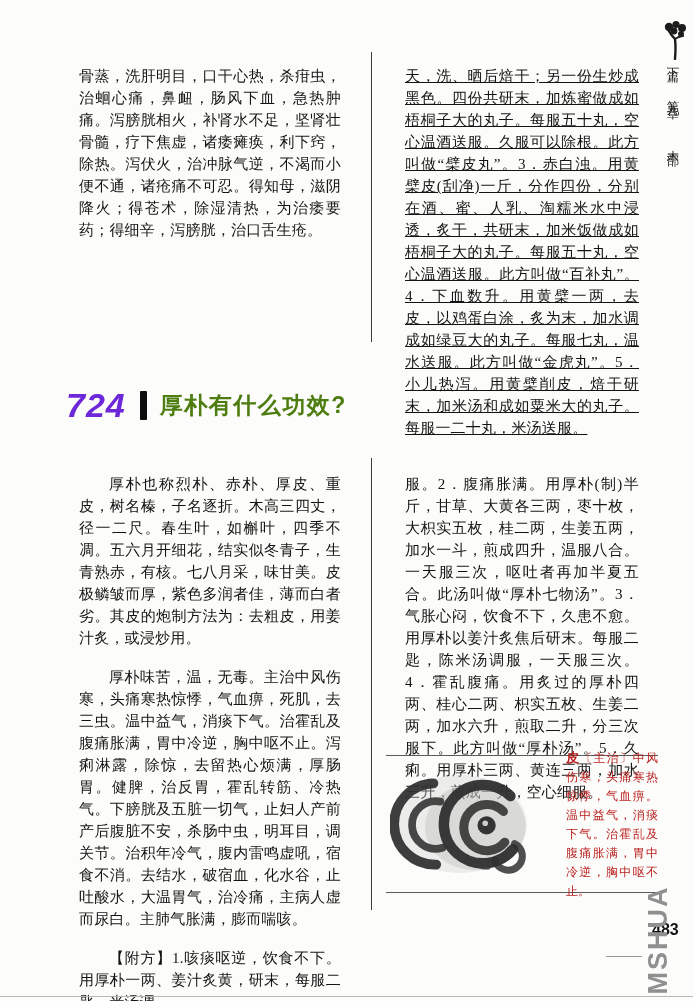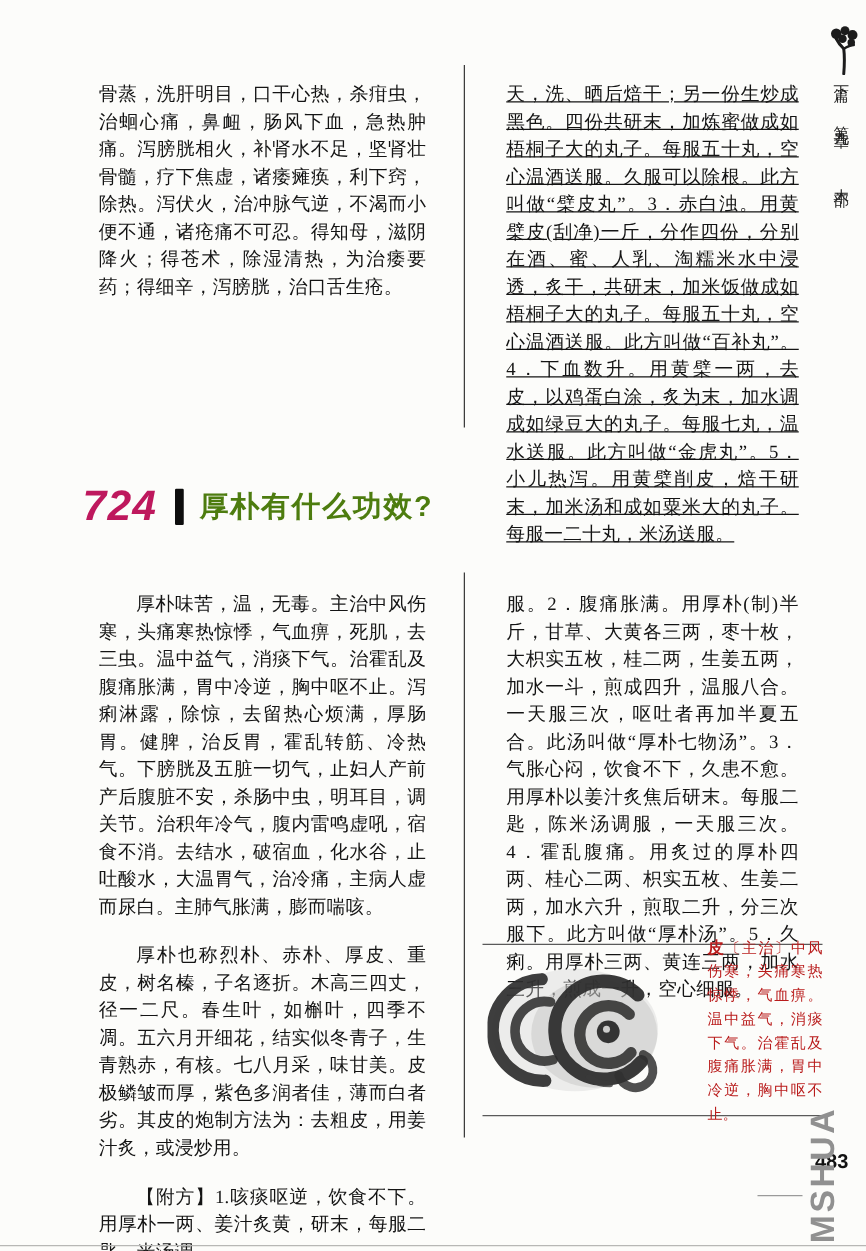--- a/index.html
+++ b/index.html
@@ -87,28 +87,28 @@
 
   <div class="col" style="left:62px;top:48px;width:296px;">
     <p class="para">骨蒸，洗肝明目，口干心热，杀疳虫，治蛔心痛，鼻衄，肠风下血，急热肿痛。泻膀胱相火，补肾水不足，坚肾壮骨髓，疗下焦虚，诸痿瘫痪，利下窍，除热。泻伏火，治冲脉气逆，不渴而小便不通，诸疮痛不可忍。得知母，滋阴降火；得苍术，除湿清热，为治痿要药；得细辛，泻膀胱，治口舌生疮。</p>
   </div>
   <div class="v-rule" style="left:371px;top:52px;height:290px;"></div>
   <div class="col" style="left:388px;top:48px;width:268px;text-decoration:underline;">
     <p class="para">天，洗、晒后焙干；另一份生炒成黑色。四份共研末，加炼蜜做成如梧桐子大的丸子。每服五十丸，空心温酒送服。久服可以除根。此方叫做“檗皮丸”。3．赤白浊。用黄檗皮(刮净)一斤，分作四份，分别在酒、蜜、人乳、淘糯米水中浸透，炙干，共研末，加米饭做成如梧桐子大的丸子。每服五十丸，空心温酒送服。此方叫做“百补丸”。4．下血数升。用黄檗一两，去皮，以鸡蛋白涂，炙为末，加水调成如绿豆大的丸子。每服七丸，温水送服。此方叫做“金虎丸”。5．小儿热泻。用黄檗削皮，焙干研末，加米汤和成如粟米大的丸子。每服一二十丸，米汤送服。</p>
   </div>
 
   <div class="entry-header">
-    <span class="entry-num" id="entry-num" style="color: #be185d;">724</span>
+    <span class="entry-num" id="entry-num" style="color: #6d28d9;">724</span>
     <span class="entry-bar"></span>
     <span class="entry-title">厚朴有什么功效?</span>
   </div>
 
   <div class="col" style="left:62px;top:456px;width:296px;">
+    <p class="para indent">厚朴也称烈朴、赤朴、厚皮、重皮，树名榛，子名逐折。木高三四丈，径一二尺。春生叶，如槲叶，四季不凋。五六月开细花，结实似冬青子，生青熟赤，有核。七八月采，味甘美。皮极鳞皱而厚，紫色多润者佳，薄而白者劣。其皮的炮制方法为：去粗皮，用姜汁炙，或浸炒用。</p>
     <p class="para indent">厚朴味苦，温，无毒。主治中风伤寒，头痛寒热惊悸，气血痹，死肌，去三虫。温中益气，消痰下气。治霍乱及腹痛胀满，胃中冷逆，胸中呕不止。泻痢淋露，除惊，去留热心烦满，厚肠胃。健脾，治反胃，霍乱转筋、冷热气。下膀胱及五脏一切气，止妇人产前产后腹脏不安，杀肠中虫，明耳目，调关节。治积年冷气，腹内雷鸣虚吼，宿食不消。去结水，破宿血，化水谷，止吐酸水，大温胃气，治冷痛，主病人虚而尿白。主肺气胀满，膨而喘咳。</p>
-    <p class="para indent">厚朴也称烈朴、赤朴、厚皮、重皮，树名榛，子名逐折。木高三四丈，径一二尺。春生叶，如槲叶，四季不凋。五六月开细花，结实似冬青子，生青熟赤，有核。七八月采，味甘美。皮极鳞皱而厚，紫色多润者佳，薄而白者劣。其皮的炮制方法为：去粗皮，用姜汁炙，或浸炒用。</p>
     <p class="para indent">【附方】1.咳痰呕逆，饮食不下。用厚朴一两、姜汁炙黄，研末，每服二匙，米汤调</p>
   </div>
   <div class="v-rule" style="left:371px;top:458px;height:452px;"></div>
   <div class="col" style="left:388px;top:456px;width:268px;">
     <p class="para">服。2．腹痛胀满。用厚朴(制)半斤，甘草、大黄各三两，枣十枚，大枳实五枚，桂二两，生姜五两，加水一斗，煎成四升，温服八合。一天服三次，呕吐者再加半夏五合。此汤叫做“厚朴七物汤”。3．气胀心闷，饮食不下，久患不愈。用厚朴以姜汁炙焦后研末。每服二匙，陈米汤调服，一天服三次。4．霍乱腹痛。用炙过的厚朴四两、桂心二两、枳实五枚、生姜二两，加水六升，煎取二升，分三次服下。此方叫做“厚朴汤”。5．久痢。用厚朴三两、黄连三两，加水三升，煎成一升，空心细服。</p>
   </div>
 
   <div class="figure-box">
     <svg class="figure-art" width="140" height="118" viewBox="0 0 200 168">
       <ellipse cx="100" cy="84" rx="95" ry="70" fill="#cfcfcd" opacity="0.35"></ellipse>

